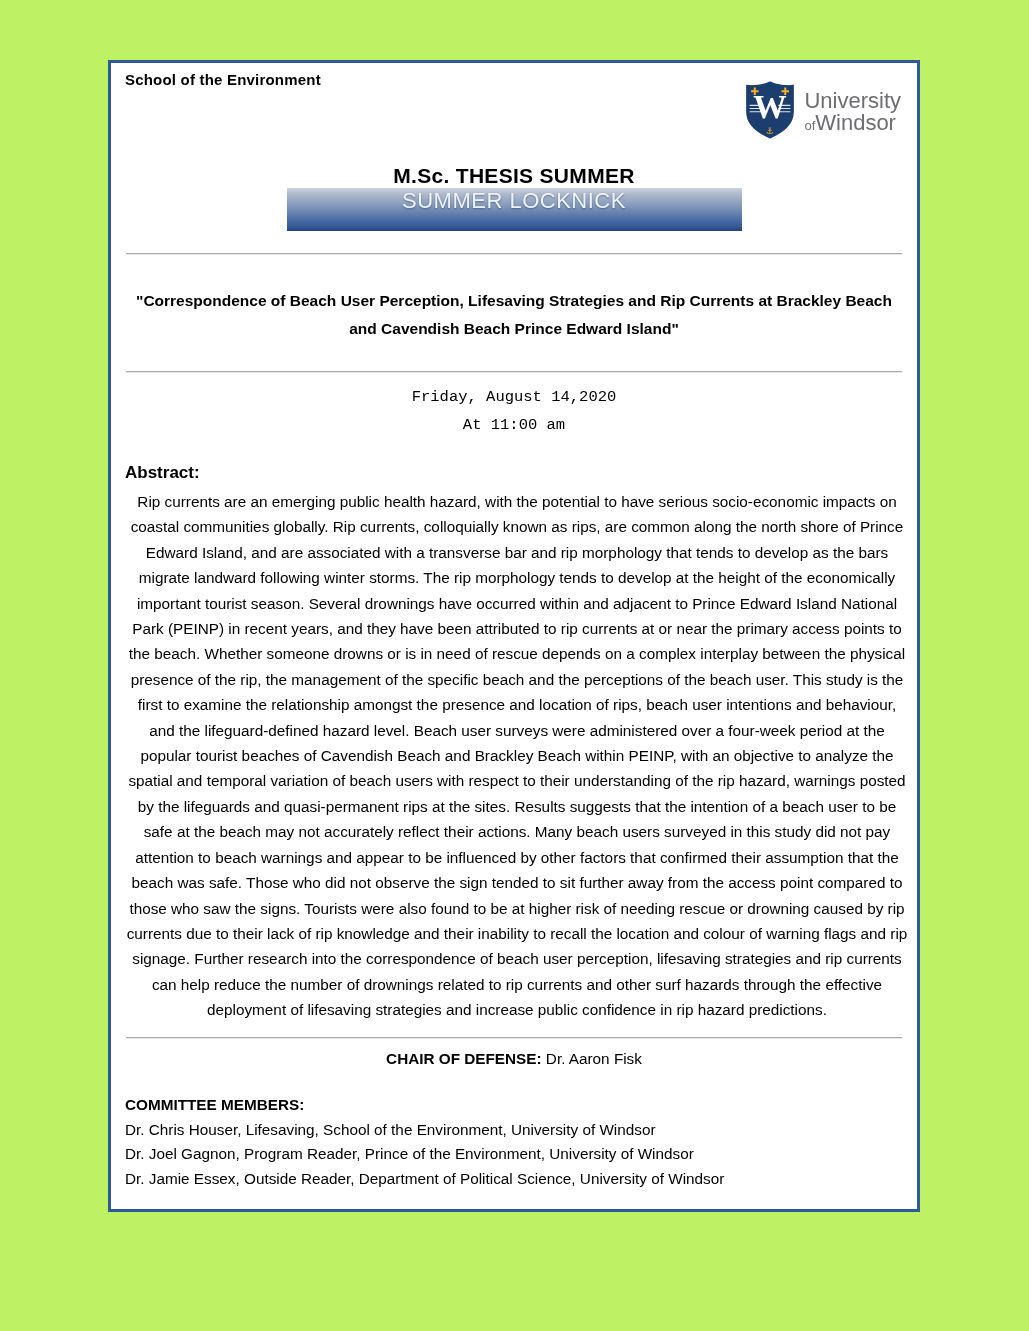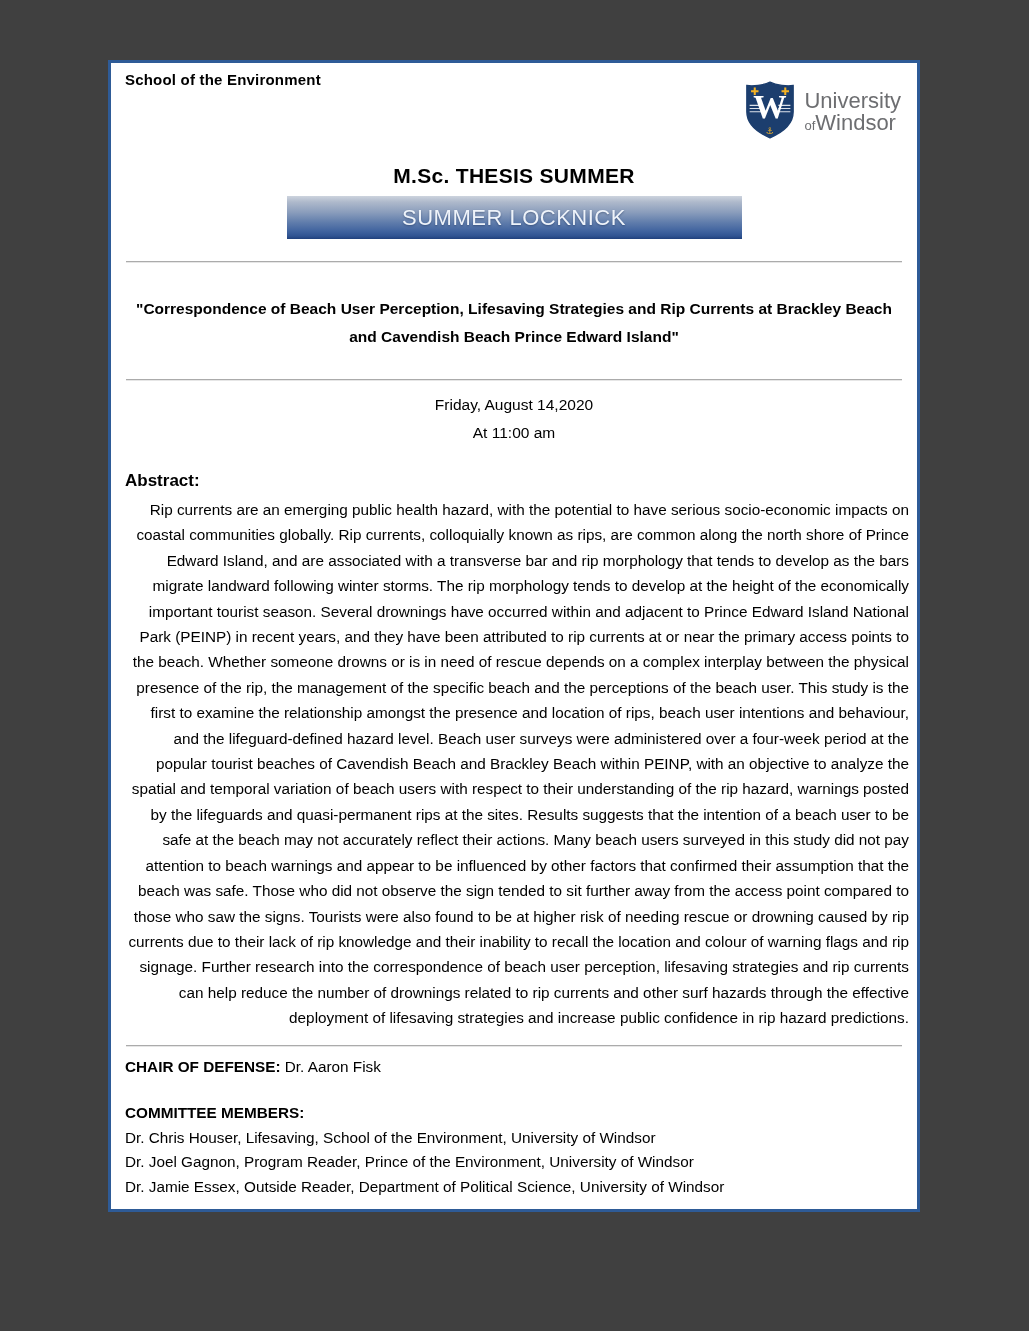--- a/index.html
+++ b/index.html
@@ -1,19 +1,19 @@
 <!DOCTYPE html>
 <html><head>
 <meta charset="utf-8">
 <style>
   html,body{margin:0;padding:0;background:#ffffff;}
   .sheet{
     position:relative;
     width:1029px;height:1331px;
-    background:#404040;
+    background:#bef264;
     font-family:"Liberation Sans","DejaVu Sans",sans-serif;
     color:#000;
     overflow:hidden;
   }
   .frame{
     position:absolute;
     left:108px;top:60px;
     width:812px;height:1152px;
     border:3px solid #2E5B97;
     box-sizing:border-box;
@@ -38,26 +38,26 @@
   }
   .logo-text .of{font-size:13px;margin-right:0;}
   .event-title{
     margin-top:76px;
     text-align:center;
     font-size:21px;
     font-weight:bold;
     letter-spacing:.3px;
   }
   .banner{
-    margin:8px auto 0 auto;
+    margin:0 auto 0 auto;
     width:455px;height:43px;
     background:linear-gradient(to bottom,
       #cdd4de 0%, #aeb9cb 14%, #8a9dbc 38%, #5f7cab 62%,
       #40639f 82%, #305492 93%, #20407C 100%);
-    display:flex;align-items:center;justify-content:center;
+    display:flex;justify-content:center;
   }
   .banner .name{
     color:#eef3fa;
     font-size:22px;
     letter-spacing:.5px;
     text-shadow:0 1px 2px rgba(20,40,80,.45);
   }
   .rule{
     height:1px;
     background:#ABABAB;
@@ -73,36 +73,38 @@
     text-align:center;
     font-weight:bold;
     font-size:15.5px;
     line-height:28px;
   }
   .datetime{
     margin-top:10px;
     text-align:center;
     font-size:15.5px;
     line-height:28px;
+    font-family:Liberation Mono, monospace;
   }
   .abstract-heading{
     margin-top:24px;
     font-weight:bold;
     font-size:17px;
   }
   .abstract-body{
     margin-top:6px;
     font-size:15.3px;
     line-height:25.4px;
     width:784px;
-    text-align:right;
+    text-align:center;
   }
   .chair-line{
     margin-top:11px;
     font-size:15.3px;
+    text-align:center;
   }
   .bold-label{font-weight:bold;}
   .committee-heading{
     margin-top:28px;
     font-weight:bold;
     font-size:15.3px;
   }
   .committee-list{
     margin-top:4px;
     font-size:15.3px;

